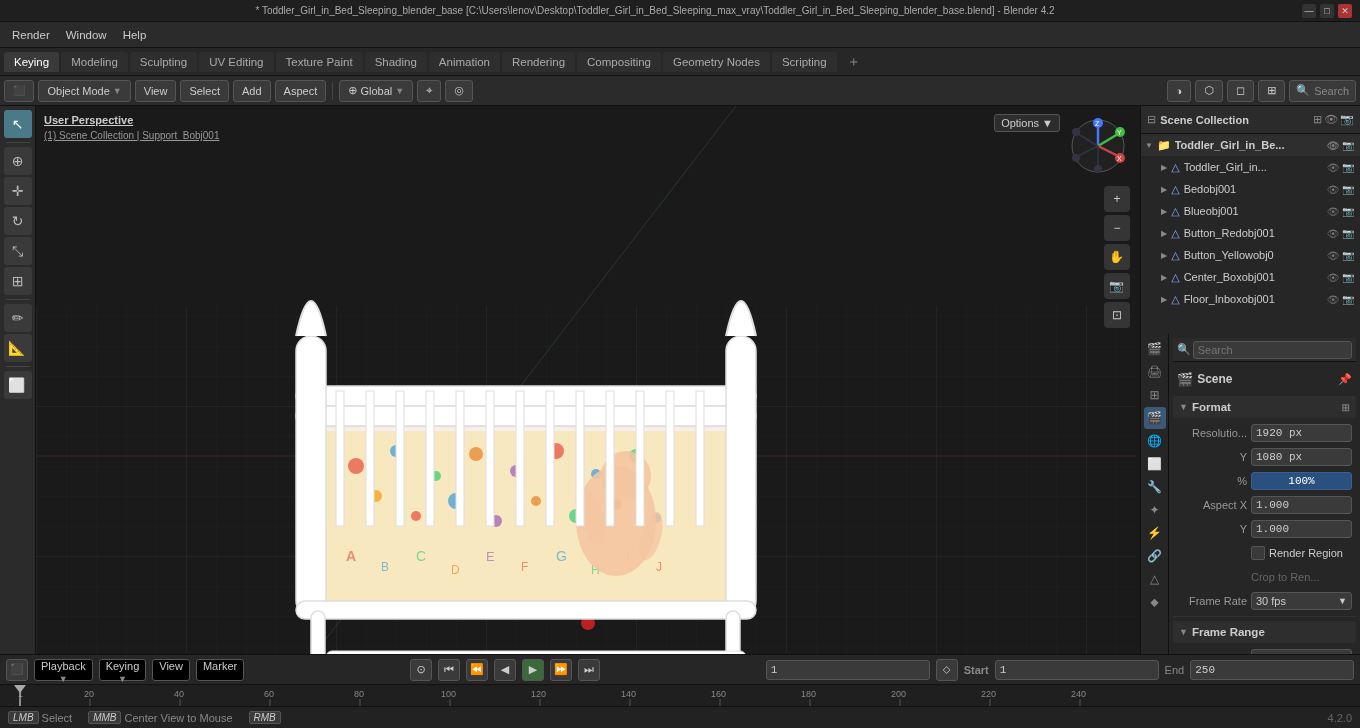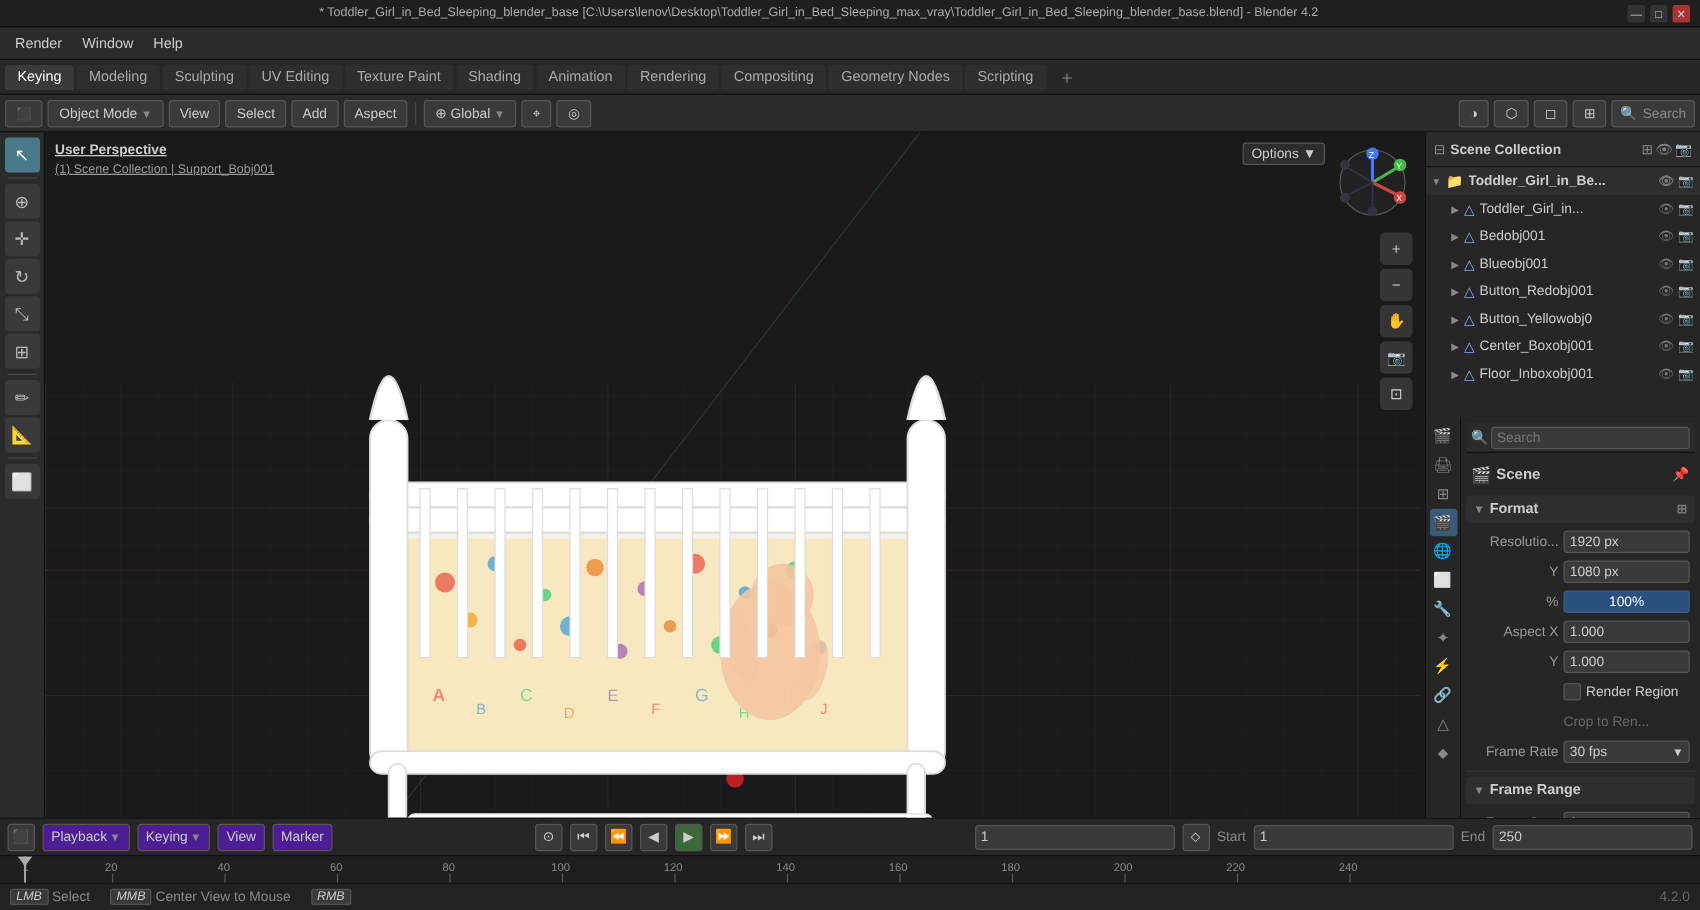--- a/index.html
+++ b/index.html
@@ -352,20 +352,21 @@
       flex: 1;
       height: 18px;
       background: #3a3a3a;
       border: 1px solid #555;
       border-radius: 3px;
       color: #ccc;
       font-size: 11px;
       padding: 0 4px;
       display: flex;
       align-items: center;
+      font-family: Liberation Mono, monospace;
     }
     .props-value.accent {
       background: #2a5080;
       border-color: #3a6090;
       color: #fff;
       justify-content: center;
     }
     .props-checkbox {
       width: 14px;
       height: 14px;
@@ -410,29 +411,30 @@
       background: #262626;
       display: flex;
       align-items: center;
       padding: 0 6px;
       gap: 6px;
       border-top: 1px solid #111;
     }
     .tl-btn {
       height: 22px;
       padding: 0 6px;
-      background: #4c1d95;
+      background: #000000;
       border: 1px solid #555;
       border-radius: 3px;
       color: #ccc;
       font-size: 11px;
       cursor: pointer;
       display: flex;
       align-items: center;
       gap: 2px;
+      flex-direction: column;
     }
     .tl-icon-btn {
       width: 22px;
       height: 22px;
       background: #3a3a3a;
       border: 1px solid #555;
       border-radius: 3px;
       color: #ccc;
       font-size: 11px;
       cursor: pointer;
@@ -968,21 +970,21 @@
     <div class="tl-icon-btn" style="background:#3a6a3a;">▶</div>
     <div class="tl-icon-btn">⏩</div>
     <div class="tl-icon-btn">⏭</div>
 
     <div class="tl-spacer"></div>
 
     <div class="props-value" style="width:36px; text-align:center; height:20px;">1</div>
 
     <div class="tl-icon-btn">⬦</div>
 
-    <span style="font-size:11px; color:#888;">Start</span>
+    <span style="font-size:11px; color:#888;font-weight:bold;">Start</span>
     <div class="props-value" style="width:36px; text-align:center; height:20px;">1</div>
 
     <span style="font-size:11px; color:#888;">End</span>
     <div class="props-value" style="width:36px; text-align:right; height:20px;">250</div>
   </div>
 
   <div id="timeline-ruler">
     <div id="timeline-ruler-inner">
       <svg width="100%" height="22" style="position:absolute; left:0; top:0;">
 

